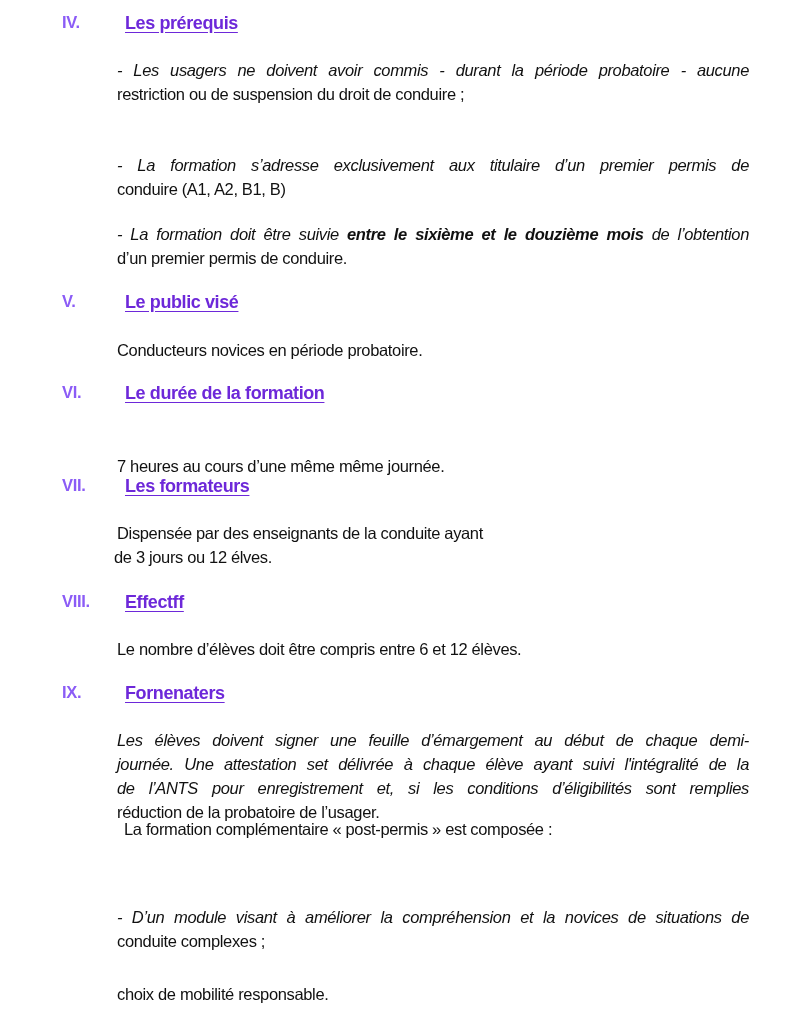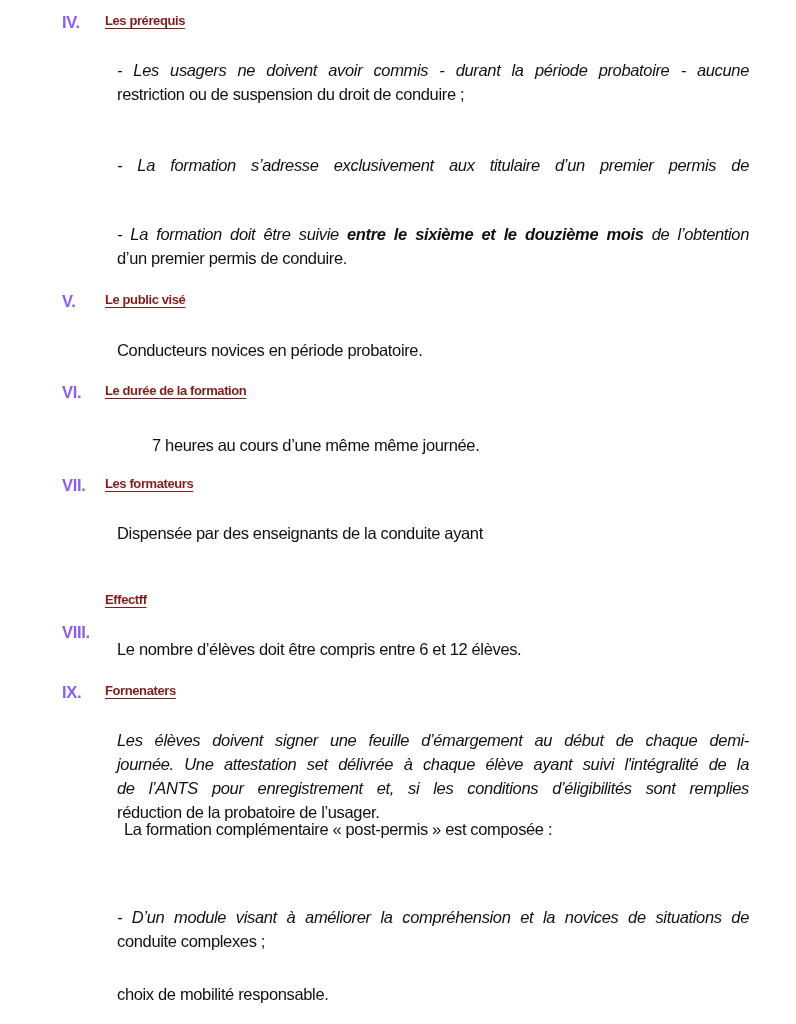--- a/index.html
+++ b/index.html
@@ -6,21 +6,21 @@
   body {
     width: 796px; height: 1024px; overflow: hidden; position: relative;
     font-family: "Liberation Sans", sans-serif; color: #111;
   }
   .abs { position: absolute; }
   .num {
     left: 62px; color: #8b5cf6; font-weight: bold; font-size: 16.5px;
     font-family: "Liberation Sans", sans-serif; letter-spacing: -0.3px;
   }
   .title {
-    left: 105px; color: #7f1d1d; font-weight: bold; font-size: 13px;
+    left: 125px; color: #6d28d9; font-weight: bold; font-size: 18px;
     text-decoration: underline; text-underline-offset: 3px;
     font-family: "Liberation Sans", sans-serif; letter-spacing: -0.4px;
   }
   .para {
     left: 117px; width: 632px; font-size: 16.5px; line-height: 24px;
     letter-spacing: -0.35px;
   }
   .full { text-align: justify; text-align-last: justify; font-style: italic; }
   b { font-weight: bold; }
 </style>
@@ -30,42 +30,44 @@
 <div class="abs num" style="top:13px;">IV.</div>
 <div class="abs title" style="top:13px;">Les prérequis</div>
 
 <div class="abs para" style="top:58px;">
   <div class="full">- Les usagers ne doivent avoir commis - durant la période probatoire - aucune</div>
   <div>restriction ou de suspension du droit de conduire ;</div>
 </div>
 
 <div class="abs para" style="top:153px;">
   <div class="full">- La formation s’adresse exclusivement aux titulaire d’un premier permis de</div>
+  <div>conduire (A1, A2, B1, B)</div>
 </div>
 
 <div class="abs para" style="top:222px;">
   <div class="full"><span>- La formation doit être suivie </span><b>entre le sixième et le douzième mois</b><span> de l’obtention</span></div>
   <div>d’un premier permis de conduire.</div>
 </div>
 
 <div class="abs num" style="top:292px;">V.</div>
 <div class="abs title" style="top:292px;">Le public visé</div>
 <div class="abs para" style="top:338px;">Conducteurs novices en période probatoire.</div>
 
 <div class="abs num" style="top:383px;">VI.</div>
 <div class="abs title" style="top:383px;">Le durée de la formation</div>
-<div class="abs para" style="top:433px;margin-left:35px;">7 heures au cours d’une même même journée.</div>
+<div class="abs para" style="top:454px;">7 heures au cours d’une même même journée.</div>
 
 <div class="abs num" style="top:476px;">VII.</div>
 <div class="abs title" style="top:476px;">Les formateurs</div>
 <div class="abs para" style="top:521px;">
   <div>Dispensée par des enseignants de la conduite ayant</div>
+  <div style="margin-left:-3px;">de 3 jours ou 12 élves.</div>
 </div>
 
-<div class="abs num" style="top:623px;">VIII.</div>
+<div class="abs num" style="top:592px;">VIII.</div>
 <div class="abs title" style="top:592px;">Effectff</div>
 <div class="abs para" style="top:637px;">Le nombre d’élèves doit être compris entre 6 et 12 élèves.</div>
 
 <div class="abs num" style="top:683px;">IX.</div>
 <div class="abs title" style="top:683px;">Fornenaters</div>
 <div class="abs para" style="top:728px;">
   <div class="full">Les élèves doivent signer une feuille d’émargement au début de chaque demi-</div>
   <div class="full">journée. Une attestation set délivrée à chaque élève ayant suivi l'intégralité de la</div>
   <div class="full">de l’ANTS pour enregistrement et, si les conditions d’éligibilités sont remplies</div>
   <div>réduction de la probatoire de l’usager.</div>

